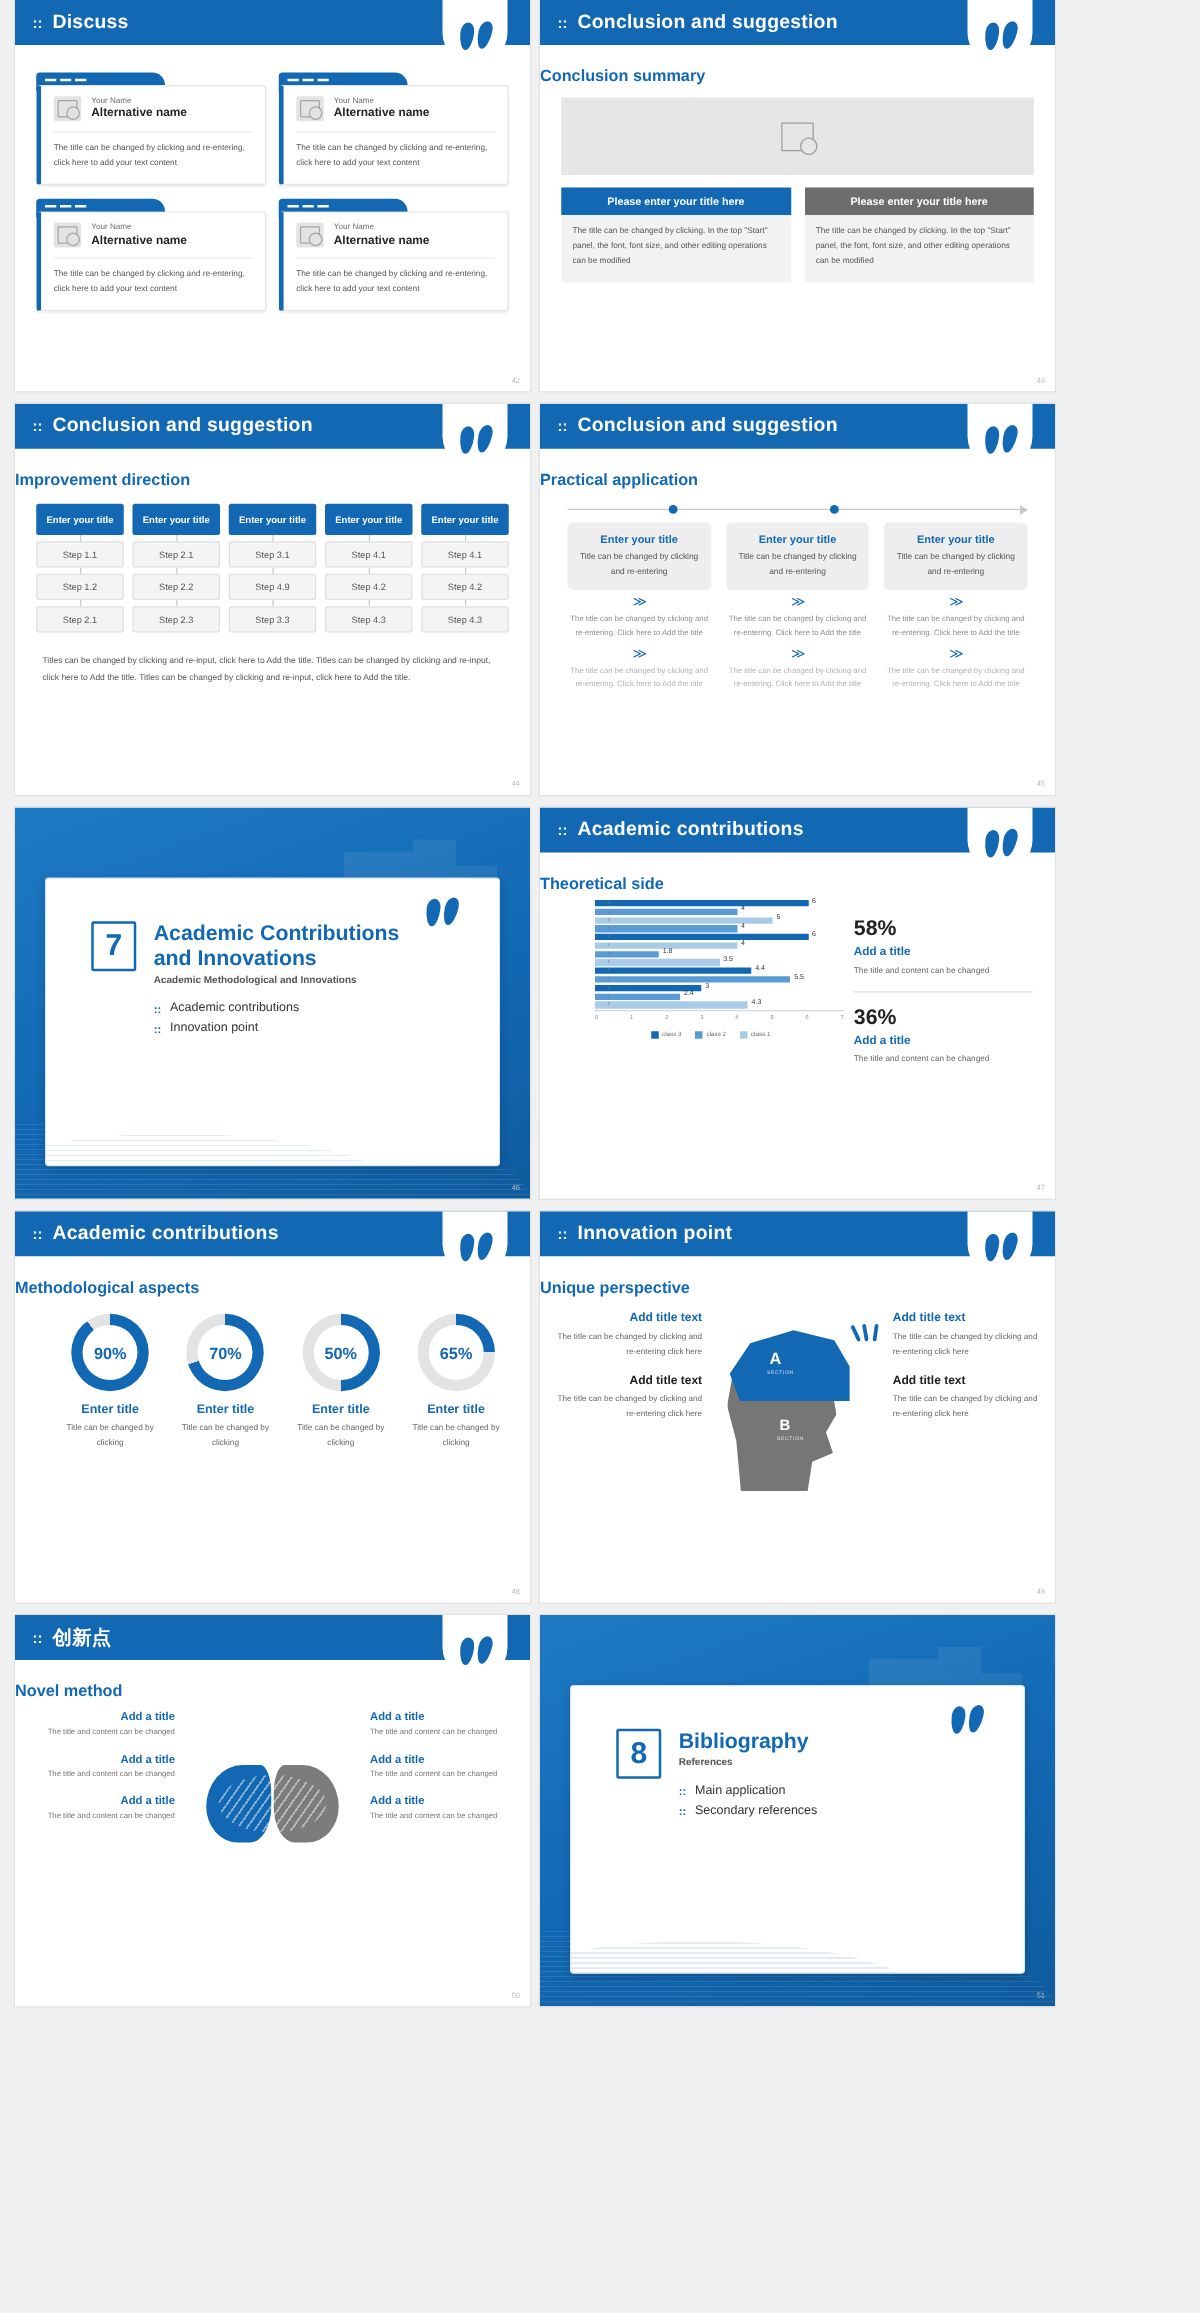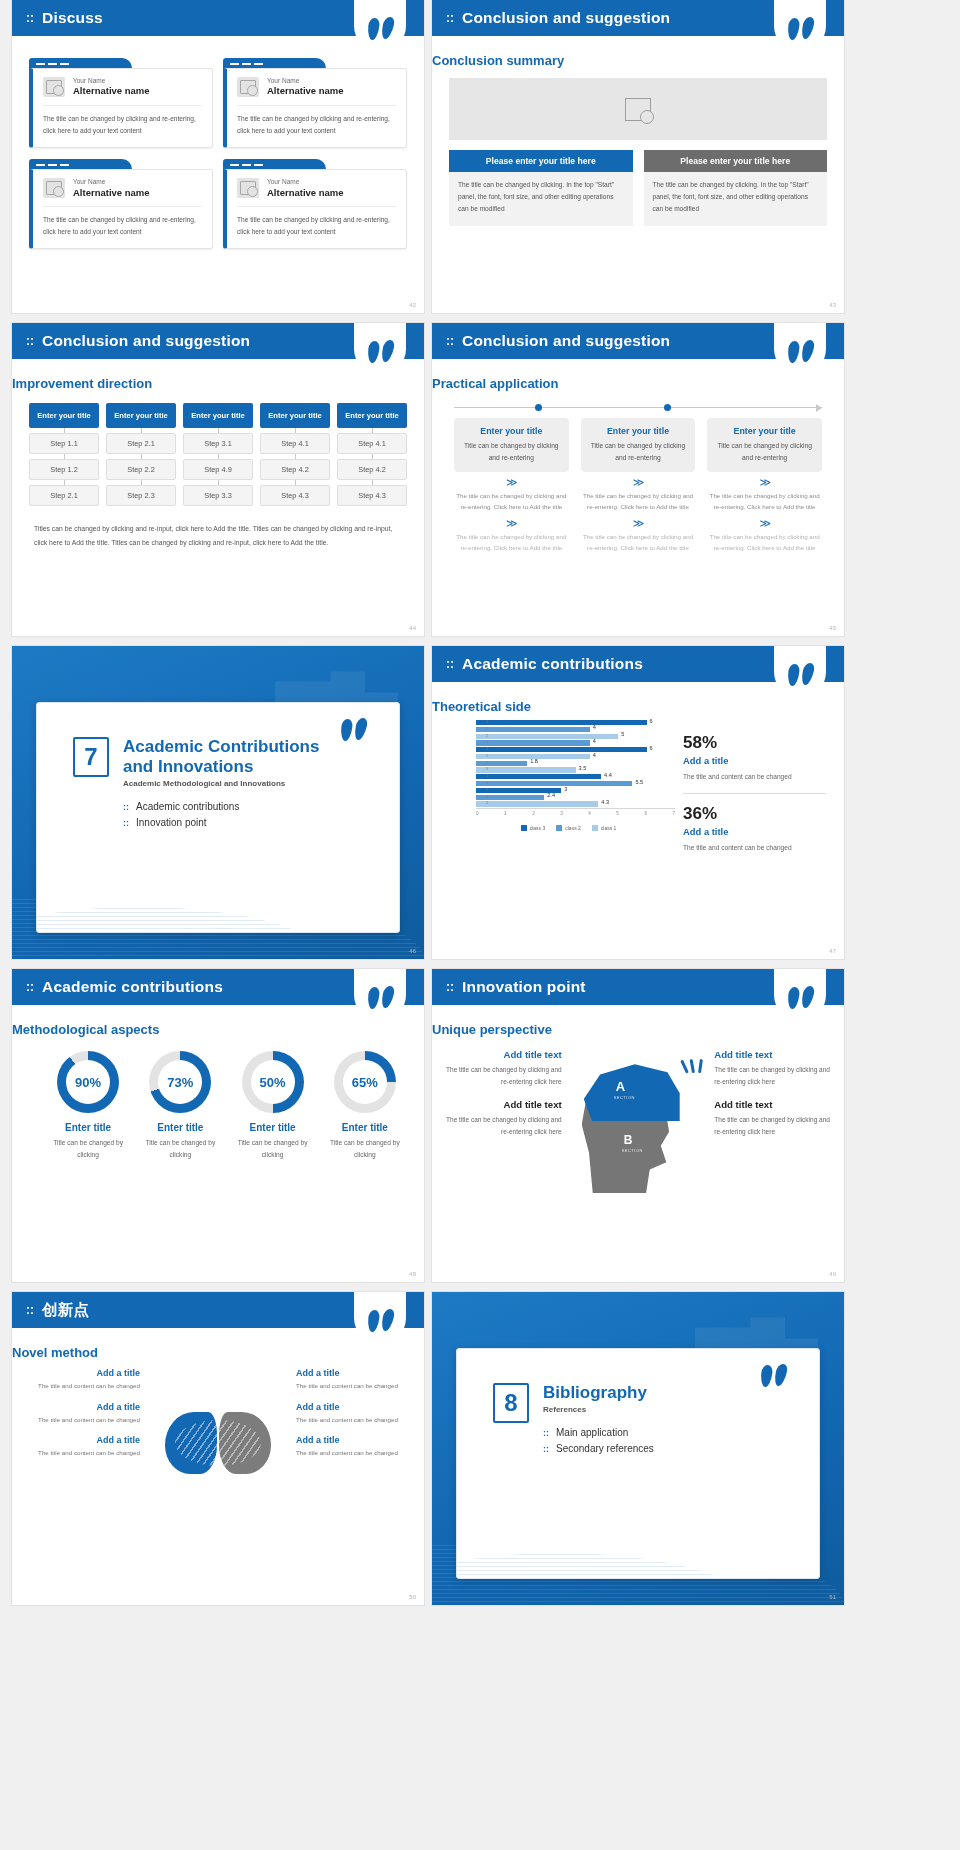--- a/index.html
+++ b/index.html
@@ -654,21 +654,21 @@
     <div class="donuts" id="donut-row">
         <div class="dcell">
           <div class="ring" style="background: conic-gradient(rgb(18, 104, 179) 0deg, rgb(18, 104, 179) 90%, rgb(227, 227, 227) 90%, rgb(227, 227, 227) 100%);">
             <span>90%</span>
           </div>
           <div class="dtitle">Enter title</div>
           <div class="ddesc">Title can be changed by clicking</div>
         </div>
         <div class="dcell">
           <div class="ring" style="background: conic-gradient(rgb(18, 104, 179) 0deg, rgb(18, 104, 179) 70%, rgb(227, 227, 227) 70%, rgb(227, 227, 227) 100%);">
-            <span>73%</span>
+            <span>70%</span>
           </div>
           <div class="dtitle">Enter title</div>
           <div class="ddesc">Title can be changed by clicking</div>
         </div>
         <div class="dcell">
           <div class="ring" style="background: conic-gradient(rgb(18, 104, 179) 0deg, rgb(18, 104, 179) 50%, rgb(227, 227, 227) 50%, rgb(227, 227, 227) 100%);">
             <span>50%</span>
           </div>
           <div class="dtitle">Enter title</div>
           <div class="ddesc">Title can be changed by clicking</div>

